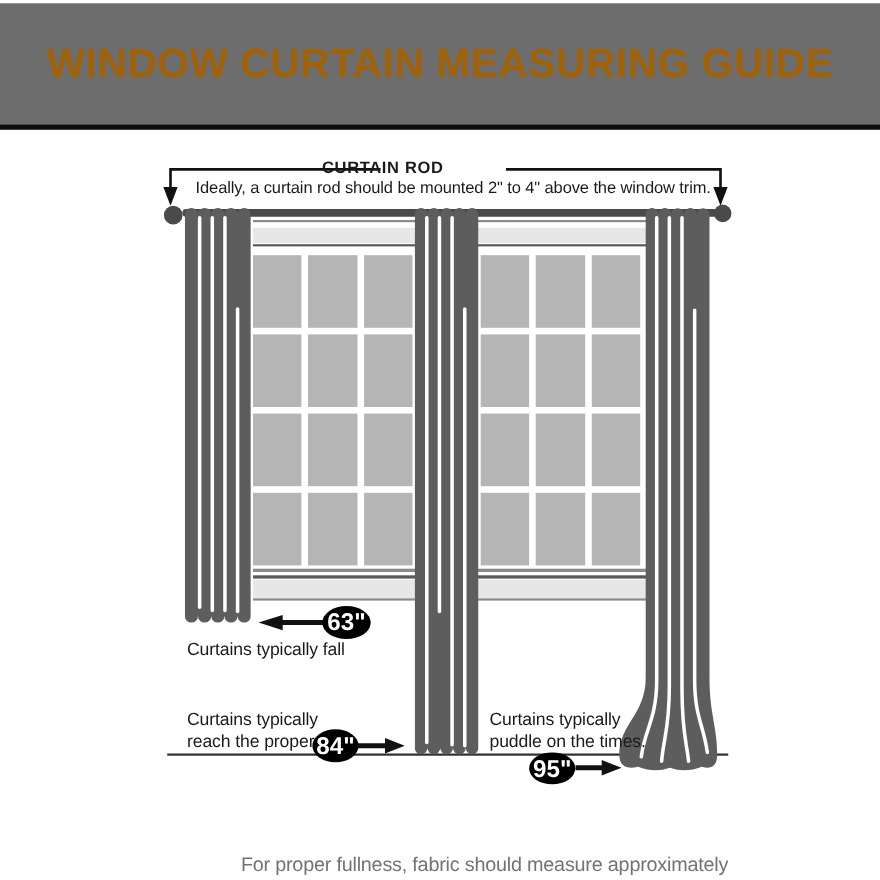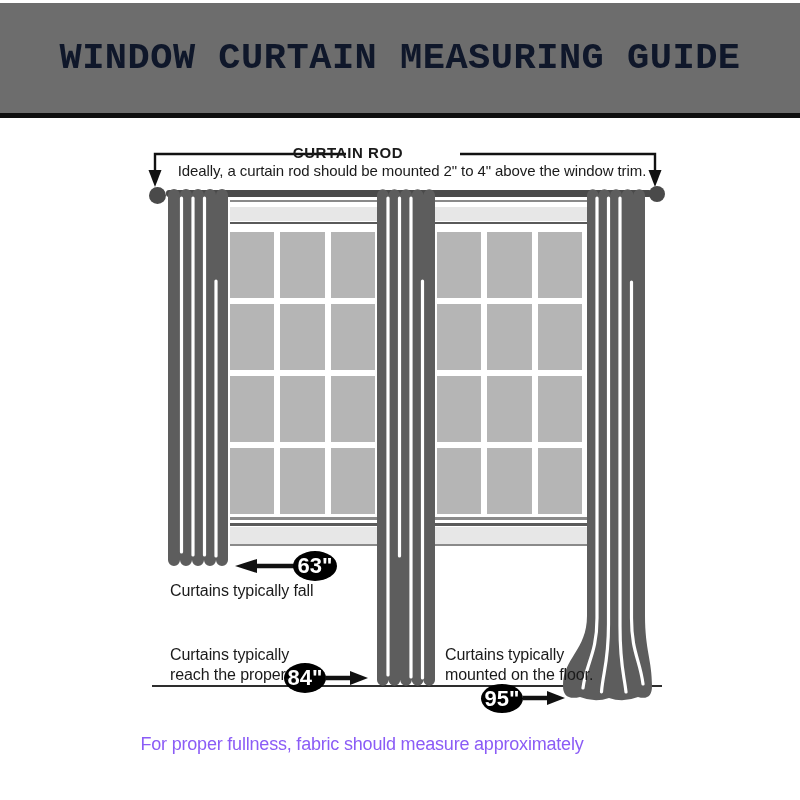--- a/index.html
+++ b/index.html
@@ -7,21 +7,21 @@
     --pane:#b5b5b5; --trim:#e7e7e7; --ink:#111111;
   }
   html,body{margin:0;padding:0;background:#ffffff;}
   .page{position:relative;width:800px;height:800px;background:#fff;overflow:hidden;
         font-family:"Liberation Sans",sans-serif;color:#1a1a1a;}
   .abs{position:absolute;}
 
   
   .header-band{left:0;top:3px;width:800px;height:110px;background:var(--header_bg);}
   .header-title{left:0;top:3px;width:800px;height:110px;line-height:110px;text-align:center;
-                color:#0f172a;font-size:37px;font-weight:700;letter-spacing:.5px;white-space:nowrap;font-family:Liberation Mono, monospace;}
+                color:#a16207;font-size:37px;font-weight:700;letter-spacing:.5px;white-space:nowrap;}
   .header-bar{left:0;top:113px;width:800px;height:5px;background:#0e0e0e;}
 
   
   .rod-label{left:0;top:144px;width:696px;text-align:center;font-size:15px;font-weight:700;
              letter-spacing:.6px;}
   .rod-subtitle{left:12px;top:162px;width:800px;text-align:center;font-size:15px;letter-spacing:-.1px;}
 
   
   .window{left:230px;top:200px;width:410px;height:348px;background:#fff;}
   .w-row{position:absolute;left:0;width:410px;}
@@ -59,22 +59,22 @@
   .m-arrow line{stroke:var(--ink);stroke-width:4.5;}
   .m-arrow polygon{fill:var(--ink);}
 
   
   .note{font-size:16px;line-height:19.5px;letter-spacing:-.1px;}
   .note-sill{left:170px;top:581px;}
   .note-floor{left:170px;top:645px;}
   .note-puddle{left:445px;top:645px;}
 
   
-  .footer{left:62px;top:731px;width:600px;text-align:center;font-size:18px;line-height:27px;
-          letter-spacing:-.2px;color:#8b5cf6;}
+  .footer{left:62px;top:773px;width:600px;text-align:right;font-size:18px;line-height:27px;
+          letter-spacing:-.2px;color:#737373;}
 </style>
 </head>
 <body>
 
 <div class="page">
 
   <div class="abs header-band"></div>
   <div class="abs header-title">WINDOW CURTAIN MEASURING GUIDE</div>
   <div class="abs header-bar"></div>
 
@@ -185,20 +185,20 @@
     <div>reach the proper.</div>
   </div>
 
   <div class="abs badge badge-95">95"</div>
   <svg class="abs m-arrow" style="left:523px;top:690px;" width="42" height="16">
     <line x1="0" y1="8" x2="26" y2="8"></line>
     <polygon points="42,8 24,1 24,15"></polygon>
   </svg>
   <div class="abs note note-puddle">
     <div>Curtains typically</div>
-    <div>mounted on the floor.</div>
+    <div>puddle on the times.</div>
   </div>
 
   <div class="abs footer">
     <div>For proper fullness, fabric should measure approximately</div>
   </div>
 
 </div>
 
 </body></html>

